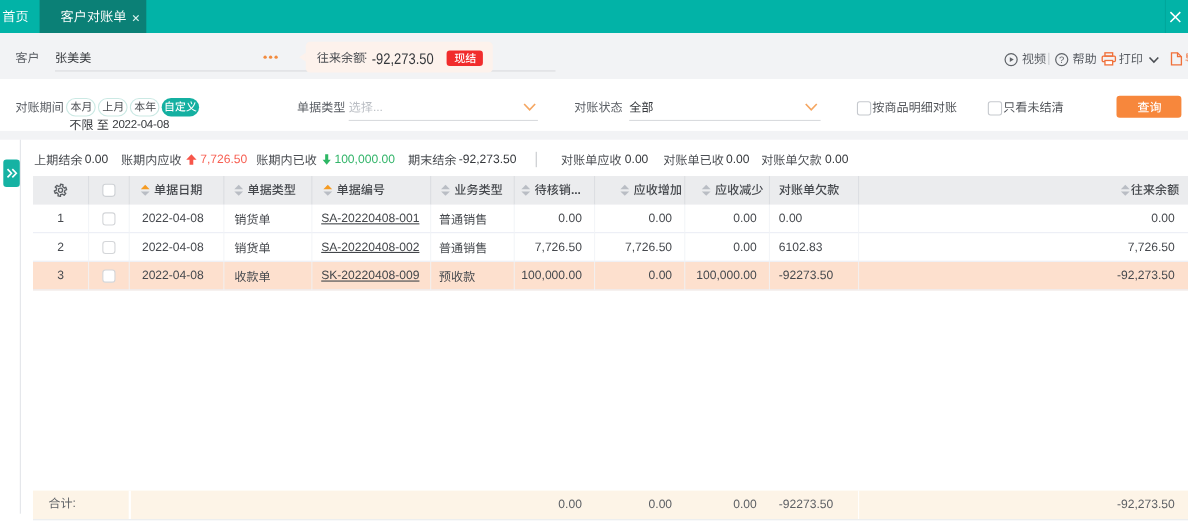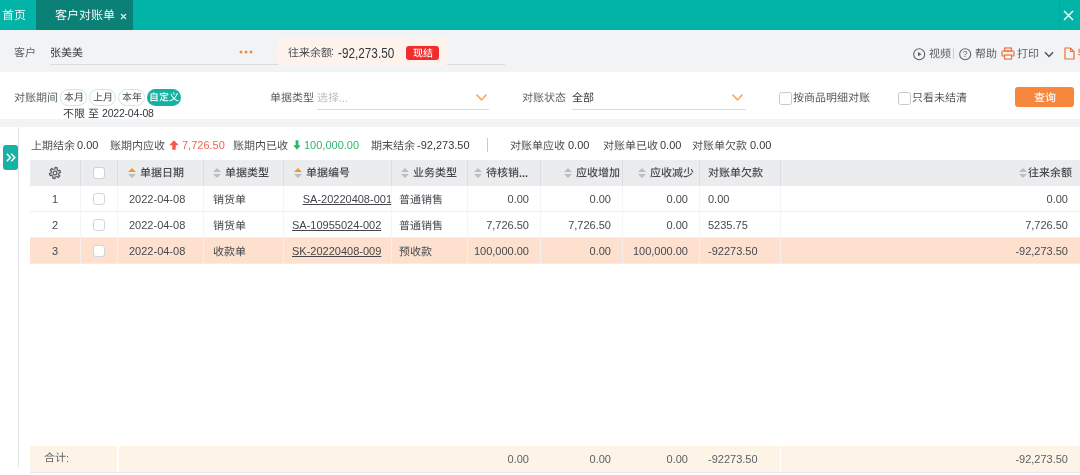--- a/index.html
+++ b/index.html
@@ -601,21 +601,21 @@
 <div style="position:absolute;left:129px;top:186px;width:80px;height:26px;display:flex;align-items:center;justify-content:flex-start;font-size:11px;color:#46494e">2022-04-08</div>
 <div style="position:absolute;left:213px;top:186px;width:70px;height:26px;display:flex;align-items:center;justify-content:flex-start;font-size:11px;color:#46494e">
     <svg width="33.0" height="11.0" viewBox="0 0 33.0 11.0" style="display:block">
       <g fill="#46494e" transform="translate(0,9.46) scale(0.01100,-0.01100)">
         <use href="#g400_9500" x="0"></use>
         <use href="#g400_8d27" x="1000"></use>
         <use href="#g400_5355" x="2000"></use>
       </g>
     </svg>
   </div>
-<div style="position:absolute;left:292px;top:186px;width:100px;height:26px;display:flex;align-items:center;justify-content:flex-end;font-size:11px;color:#46494e">
+<div style="position:absolute;left:292px;top:186px;width:100px;height:26px;display:flex;align-items:center;justify-content:flex-start;font-size:11px;color:#46494e">
     <span style="text-decoration:underline;color:#43464a">SA-20220408-001</span>
   </div>
 <div style="position:absolute;left:399px;top:186px;width:68px;height:26px;display:flex;align-items:center;justify-content:flex-start;font-size:11px;color:#46494e">
     <svg width="44.0" height="11.0" viewBox="0 0 44.0 11.0" style="display:block">
       <g fill="#46494e" transform="translate(0,9.46) scale(0.01100,-0.01100)">
         <use href="#g400_666e" x="0"></use>
         <use href="#g400_901a" x="1000"></use>
         <use href="#g400_9500" x="2000"></use>
         <use href="#g400_552e" x="3000"></use>
       </g>
@@ -635,36 +635,36 @@
 <div style="position:absolute;left:213px;top:212px;width:70px;height:26px;display:flex;align-items:center;justify-content:flex-start;font-size:11px;color:#46494e">
     <svg width="33.0" height="11.0" viewBox="0 0 33.0 11.0" style="display:block">
       <g fill="#46494e" transform="translate(0,9.46) scale(0.01100,-0.01100)">
         <use href="#g400_9500" x="0"></use>
         <use href="#g400_8d27" x="1000"></use>
         <use href="#g400_5355" x="2000"></use>
       </g>
     </svg>
   </div>
 <div style="position:absolute;left:292px;top:212px;width:100px;height:26px;display:flex;align-items:center;justify-content:flex-start;font-size:11px;color:#46494e">
-    <span style="text-decoration:underline;color:#43464a">SA-10955024-002</span>
+    <span style="text-decoration:underline;color:#43464a">SA-20220408-002</span>
   </div>
 <div style="position:absolute;left:399px;top:212px;width:68px;height:26px;display:flex;align-items:center;justify-content:flex-start;font-size:11px;color:#46494e">
     <svg width="44.0" height="11.0" viewBox="0 0 44.0 11.0" style="display:block">
       <g fill="#46494e" transform="translate(0,9.46) scale(0.01100,-0.01100)">
         <use href="#g400_666e" x="0"></use>
         <use href="#g400_901a" x="1000"></use>
         <use href="#g400_9500" x="2000"></use>
         <use href="#g400_552e" x="3000"></use>
       </g>
     </svg>
   </div>
 <div style="position:absolute;left:467px;top:212px;width:62px;height:26px;display:flex;align-items:center;justify-content:flex-end;font-size:11px;color:#46494e">7,726.50</div>
 <div style="position:absolute;left:540px;top:212px;width:71px;height:26px;display:flex;align-items:center;justify-content:flex-end;font-size:11px;color:#46494e">7,726.50</div>
 <div style="position:absolute;left:622px;top:212px;width:66px;height:26px;display:flex;align-items:center;justify-content:flex-end;font-size:11px;color:#46494e">0.00</div>
-<div style="position:absolute;left:708px;top:212px;width:80px;height:26px;display:flex;align-items:center;justify-content:flex-start;font-size:11px;color:#46494e">5235.75</div>
+<div style="position:absolute;left:708px;top:212px;width:80px;height:26px;display:flex;align-items:center;justify-content:flex-start;font-size:11px;color:#46494e">6102.83</div>
 <div style="position:absolute;left:940px;top:212px;width:128px;height:26px;display:flex;align-items:center;justify-content:flex-end;font-size:11px;color:#46494e">7,726.50</div>
 <div style="position:absolute;left:30px;top:237px;width:1050px;height:1px;background:#ebeef5"></div>
 <div style="position:absolute;left:30px;top:238px;width:50px;height:26px;display:flex;align-items:center;justify-content:center;font-size:11px;color:#46494e">3</div>
 <div style="position:absolute;left:80px;top:238px;width:37px;height:26px;display:flex;align-items:center;justify-content:center;font-size:11px;color:#46494e">
     <span style="width:12px;height:12px;border:1px solid #d4d6d9;border-radius:3px;box-sizing:border-box;background:#fff"></span>
   </div>
 <div style="position:absolute;left:129px;top:238px;width:80px;height:26px;display:flex;align-items:center;justify-content:flex-start;font-size:11px;color:#46494e">2022-04-08</div>
 <div style="position:absolute;left:213px;top:238px;width:70px;height:26px;display:flex;align-items:center;justify-content:flex-start;font-size:11px;color:#46494e">
     <svg width="33.0" height="11.0" viewBox="0 0 33.0 11.0" style="display:block">
       <g fill="#46494e" transform="translate(0,9.46) scale(0.01100,-0.01100)">

